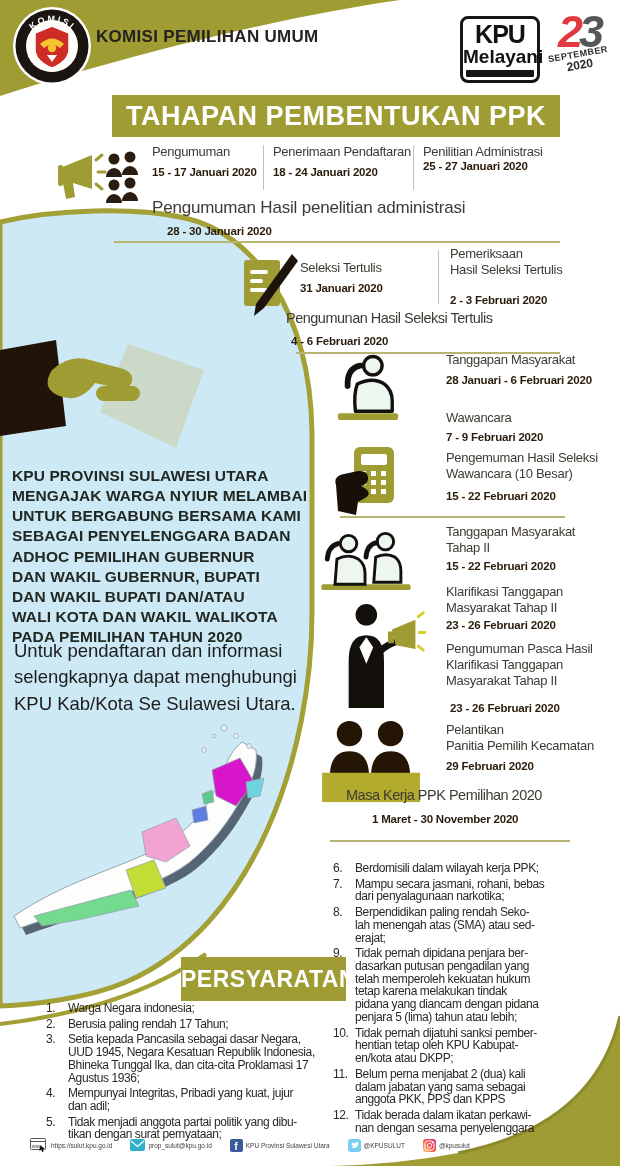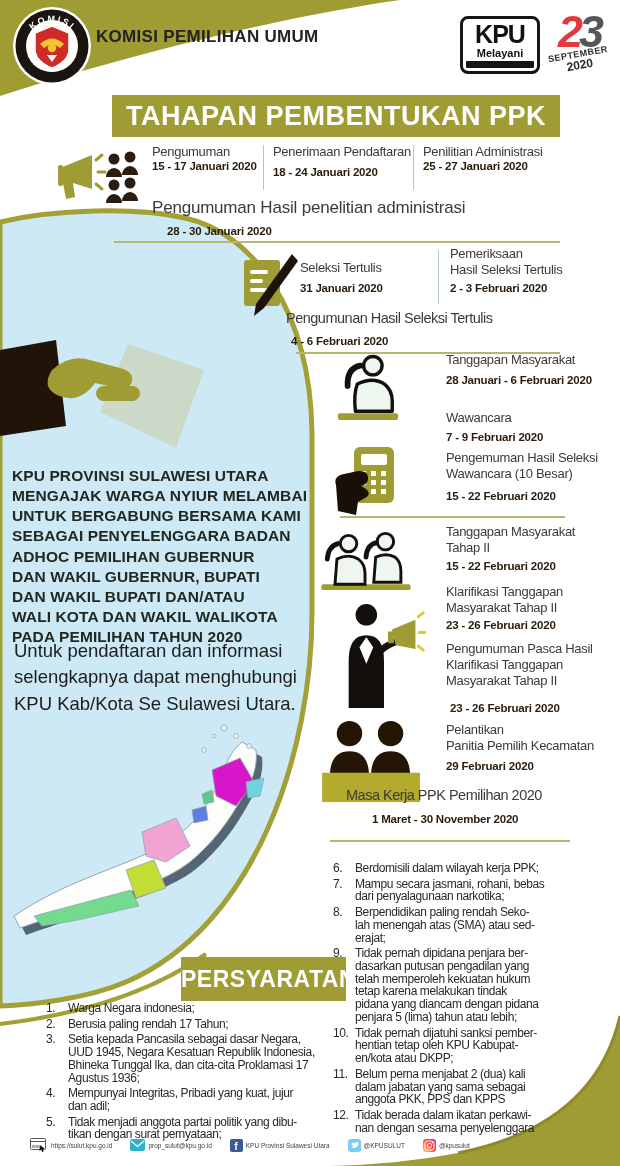--- a/index.html
+++ b/index.html
@@ -19,21 +19,21 @@
   .hr{height:2px;background:#b8b472}
   .invite{font-size:15.5px;font-weight:800;color:#212721;line-height:1.3;white-space:pre-line;letter-spacing:.1px}
   .contactTxt{font-size:18.5px;color:#1d1d1b;line-height:1.42;white-space:pre-line}
   .persyBanner{background:#9f9c33;color:#fff;font-weight:800;font-size:23px;text-align:center;line-height:44px;letter-spacing:.5px}
   .plist{font-size:12px;letter-spacing:-0.4px;line-height:1.06;color:#2c2824}
   .pitem{display:flex;margin-bottom:3px}
   .pnum{flex:none;width:22px}
   .ptext{flex:1;white-space:pre-line}
   .melayani{border:3px solid #151515;border-radius:8px;width:74px;background:#fff;text-align:center;padding-top:3px}
   .melayani .k{font-size:25px;font-weight:700;letter-spacing:-1px;color:#111;line-height:1}
-  .melayani .m{font-size:11px;font-weight:bold;color:#111;line-height:1.1}
+  .melayani .m{font-size:19px;font-weight:bold;color:#111;line-height:1.1}
   .melayani .bar{height:7px;background:#151515;margin:2px 3px 3px;border-radius:1px}
   .logo23{width:70px;text-align:center}
   .logo23 .nums{font-size:45px;font-weight:800;font-style:italic;line-height:.9;letter-spacing:-4px}
   .logo23 .n2{color:#e03a40}
   .logo23 .n3{color:#55565a}
   .logo23 .sub{transform:rotate(-10deg);margin-top:-4px}
   .logo23 .mo{font-size:9px;font-weight:800;color:#2c2c2e;letter-spacing:.5px}
   .logo23 .yr{font-size:12px;font-weight:800;color:#2c2c2e;line-height:1}
   .fitem{display:flex;align-items:center;gap:3px}
   .flabel{font-size:6.5px;color:#3f3f3f;white-space:nowrap}
@@ -111,21 +111,21 @@
         </g>
       <g transform="translate(72,30)">
           <circle cx="0" cy="5" r="5.5"></circle>
           <path d="M-8,23 a8,9 0 0 1 16,0 z"></path>
         </g>
     </g>
   </svg>
 
   <div class="abs z" style="left:152px;top:144px">
     <div class="lb" style="white-space:nowrap">Pengumuman</div>
-    <div class="dt" style="">15 - 17 Januari 2020</div>
+    <div class="dt" style="margin-top:6px">15 - 17 Januari 2020</div>
   </div>
   <div class="abs z vs" style="left:263px;top:145px;height:45px"></div>
   <div class="abs z" style="left:273px;top:144px">
     <div class="lb" style="white-space:nowrap">Penerimaan Pendaftaran</div>
     <div class="dt" style="margin-top:6px">18 - 24 Januari 2020</div>
   </div>
   <div class="abs z vs" style="left:413px;top:145px;height:45px"></div>
   <div class="abs z" style="left:423px;top:144px">
     <div class="lb" style="white-space:nowrap">Penilitian Administrasi</div>
     <div class="dt" style="">25 - 27 Januari 2020</div>
@@ -144,21 +144,21 @@
     <path d="M50,2 L56,9 L22,56 L12,64 L14,52 Z" fill="#1c140c"></path>
   </svg>
   <div class="abs z" style="left:300px;top:260px">
     <div class="lb" style="white-space:nowrap">Seleksi Tertulis</div>
     <div class="dt" style="margin-top:6px">31 Januari 2020</div>
   </div>
   <div class="abs z vs" style="left:438px;top:250px;height:54px"></div>
   <div class="abs z" style="left:450px;top:246px">
     <div class="lb">Pemeriksaan
 Hasil Seleksi Tertulis</div>
-    <div class="dt" style="margin-top:4px">2 - 3 Februari 2020</div>
+    <div class="dt" style="margin-top:16px">2 - 3 Februari 2020</div>
   </div>
   <div class="abs z lbMed" style="left:286px;top:310px">Pengumunan Hasil Seleksi Tertulis</div>
   <div class="abs z dt" style="left:291px;top:335px">4 - 6 Februari 2020</div>
   <div class="abs z hr" style="left:296px;top:352px;width:264px"></div>
 
   <svg class="abs z" style="left:336px;top:352px" width="64" height="70" viewBox="0 0 66 70">
     <rect x="2" y="62" width="62" height="7" rx="2" fill="#9f9c33"></rect>
     <circle cx="38" cy="13" r="9.5" fill="#edf6ef" stroke="#13110e" stroke-width="3.5"></circle>
     <path d="M12,34 q-1,-18 13,-21" fill="none" stroke="#13110e" stroke-width="6" stroke-linecap="round"></path>
     <path d="M22,32 q16,-8 28,0 q8,6 8,18 v10 H20 q-2,-18 2,-28 z" fill="#edf6ef" stroke="#13110e" stroke-width="3.5" stroke-linejoin="round"></path>

